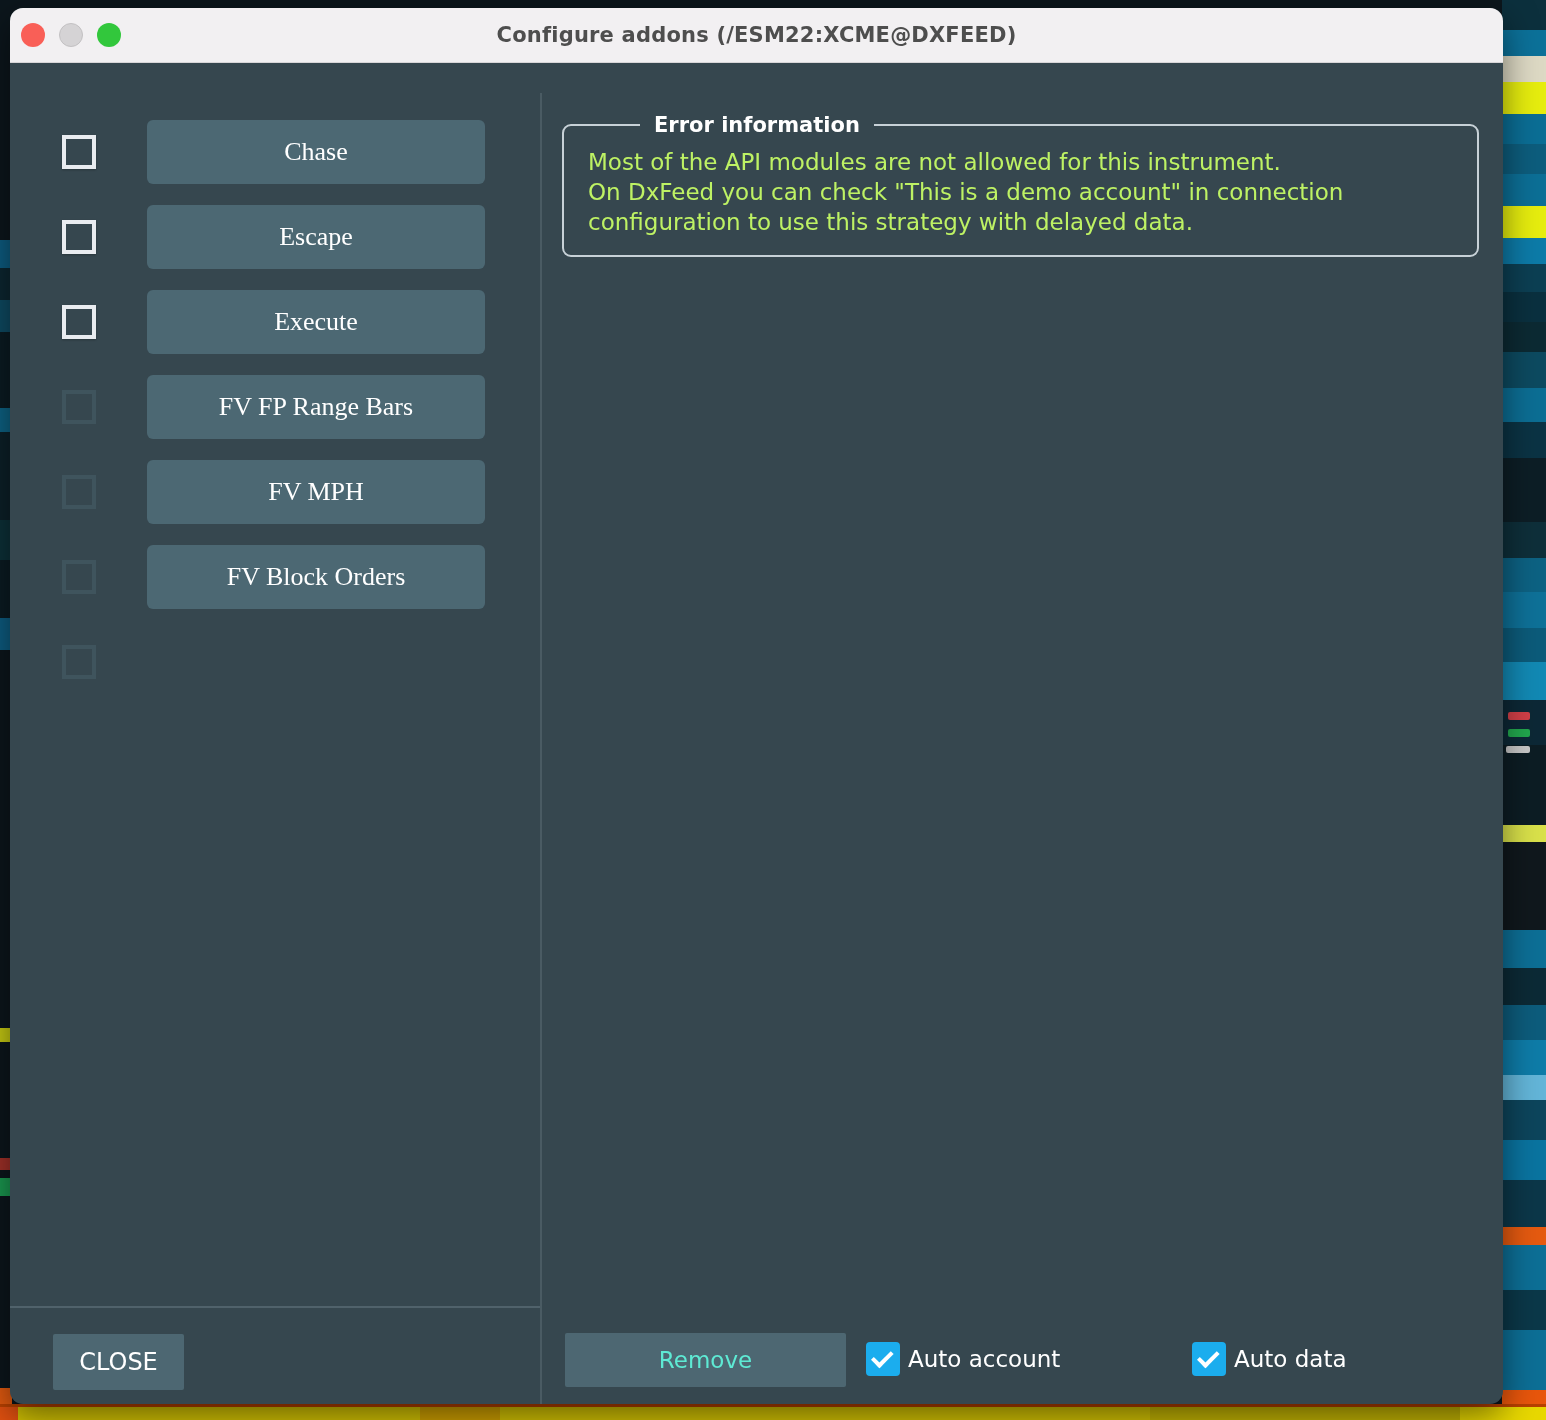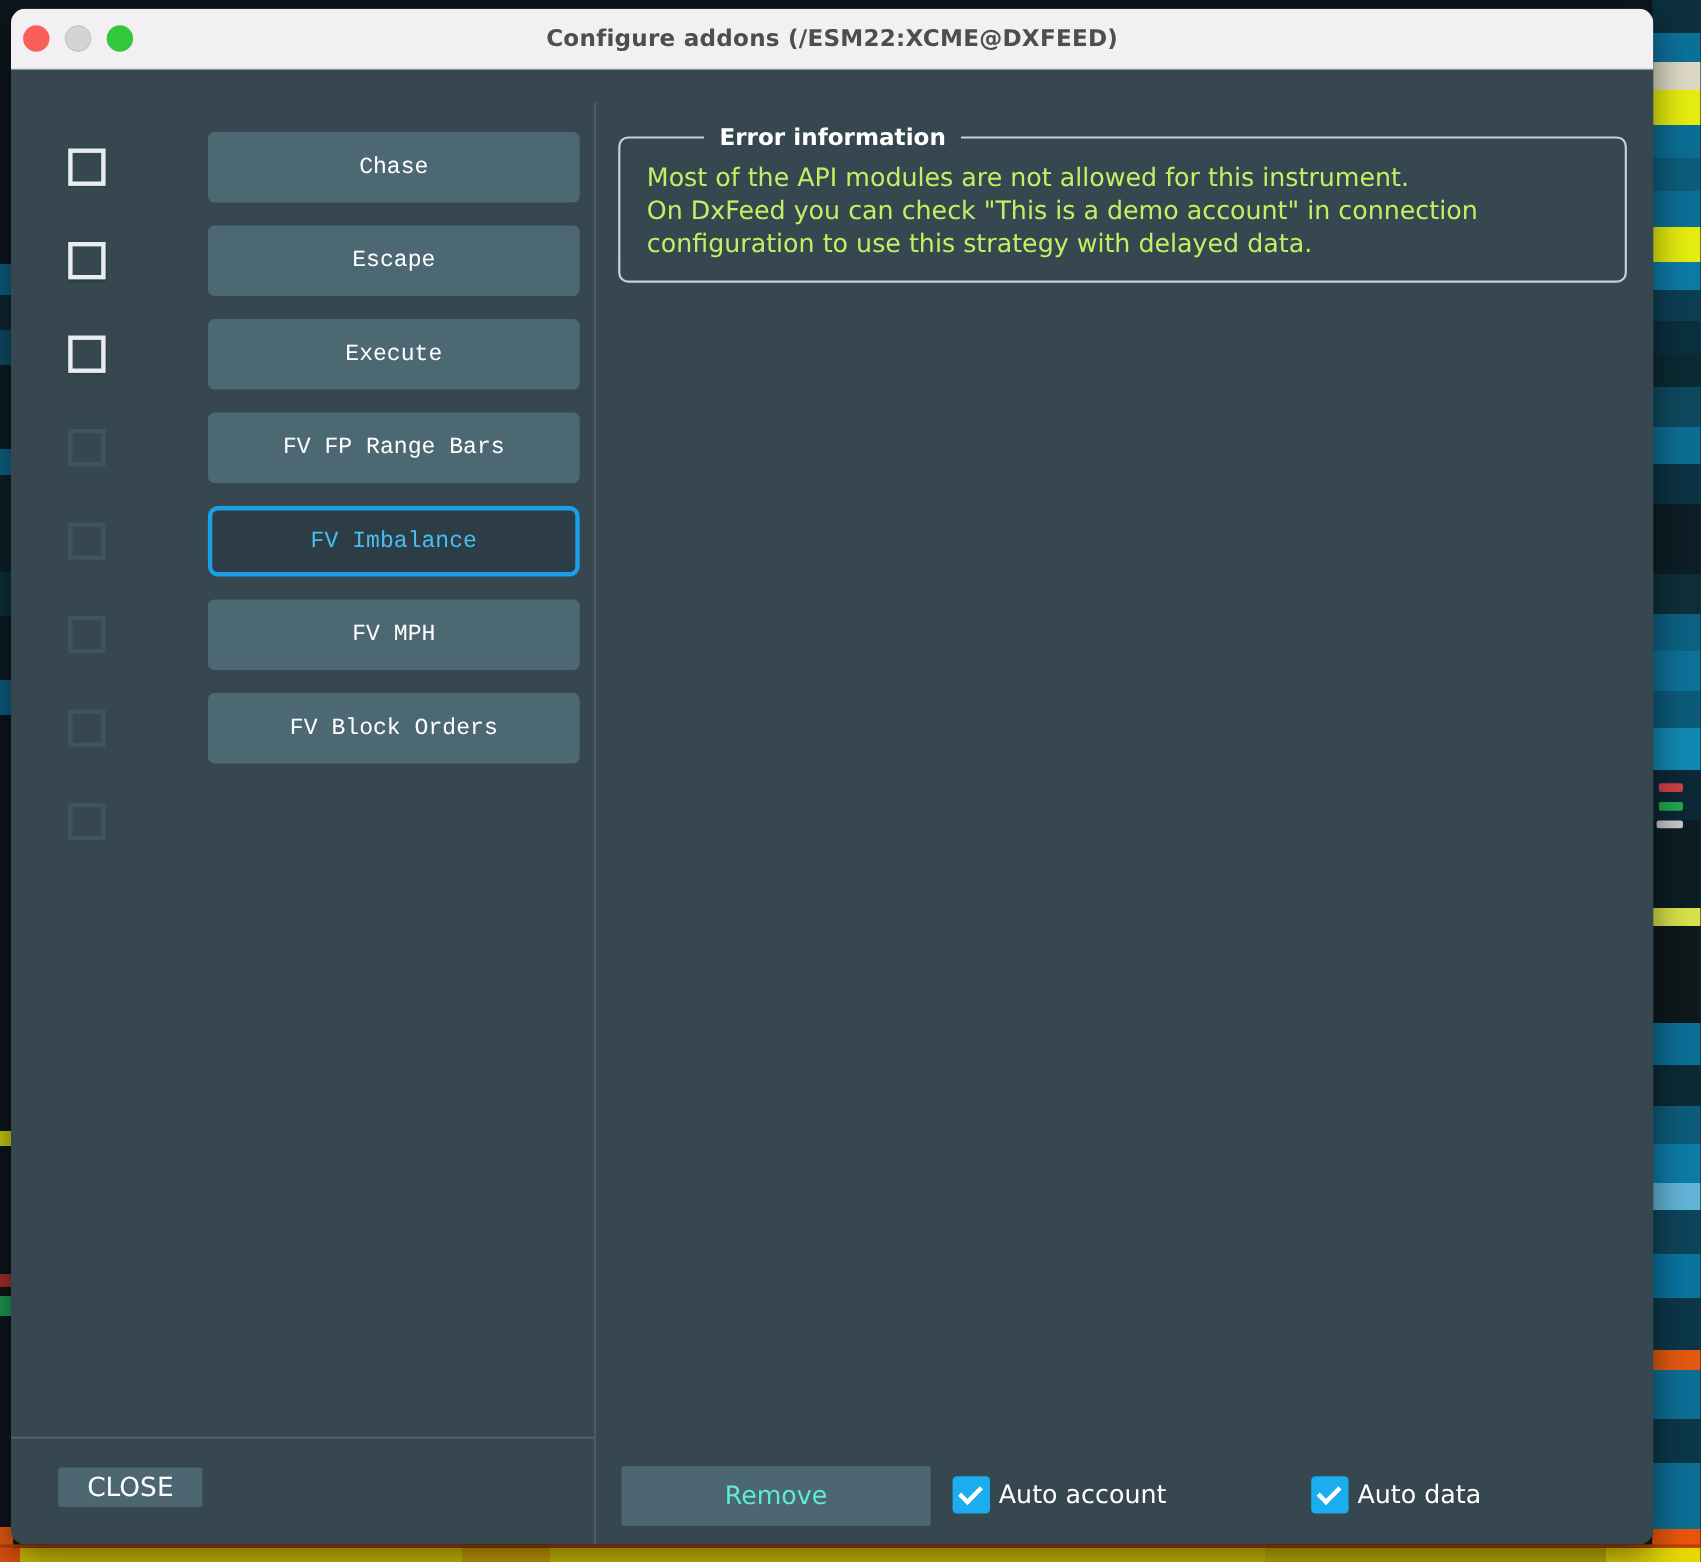--- a/index.html
+++ b/index.html
@@ -74,29 +74,29 @@
   .left-pane{width:530px;flex:none;display:flex;flex-direction:column;border-right:2px solid #4a5b63;}
   .addon-list{padding-top:27px;}
   .row{display:flex;align-items:center;height:64px;margin-bottom:21px;}
   .cb-slot{width:137px;flex:none;display:flex;align-items:center;justify-content:center;}
   .cb{width:34px;height:34px;box-sizing:border-box;background:transparent;}
   .cb-on{border:4px solid #e9ecf0;box-shadow:0 1px 2px rgba(0,0,0,.25);}
   .cb-dim{border:4px solid #3f545d;}
   .btn{
     width:338px;height:64px;flex:none;box-sizing:border-box;
     background:#4c6873;border:none;border-radius:6px;
-    color:#ffffff;font-size:21px;font-family:Liberation Mono, monospace;cursor:pointer;margin-left:42px;
+    color:#ffffff;font-size:26px;font-family:Liberation Serif, serif;cursor:pointer;
   }
   .btn.sel{
     background:#2d3d45;border:4px solid #1b9fe8;border-radius:9px;color:#47bef2;
   }
   .left-spacer{flex:1;}
   .left-footer{flex:none;height:98px;border-top:2px solid #50626b;box-sizing:border-box;}
   .close-btn{
-    margin:26px 0 0 43px;width:131px;height:36px;
+    margin:26px 0 0 43px;width:131px;height:56px;
     background:#4d6772;border:none;border-radius:2px;
     color:#fff;font-size:24px;font-family:inherit;cursor:pointer;
   }
 
   
   .right-pane{flex:1;position:relative;min-width:0;}
   fieldset.error-box{
     margin:20px 24px 0 20px;border:2px solid #c7d1d7;border-radius:9px;
     padding:4px 20px 18px 24px;
   }
@@ -176,26 +176,20 @@
           <button class="btn">Execute</button>
         </div>
 
         <div class="row">
           <div class="cb-slot">
               <span class="cb cb-dim"></span>
             </div>
           <button class="btn">FV FP Range Bars</button>
         </div>
 
-        <div class="row">
-          <div class="cb-slot">
-              <span class="cb cb-dim"></span>
-            </div>
-          <button class="btn sel">FV Imbalance</button>
-        </div>
 
         <div class="row">
           <div class="cb-slot">
               <span class="cb cb-dim"></span>
             </div>
           <button class="btn">FV MPH</button>
         </div>
 
         <div class="row">
           <div class="cb-slot">

